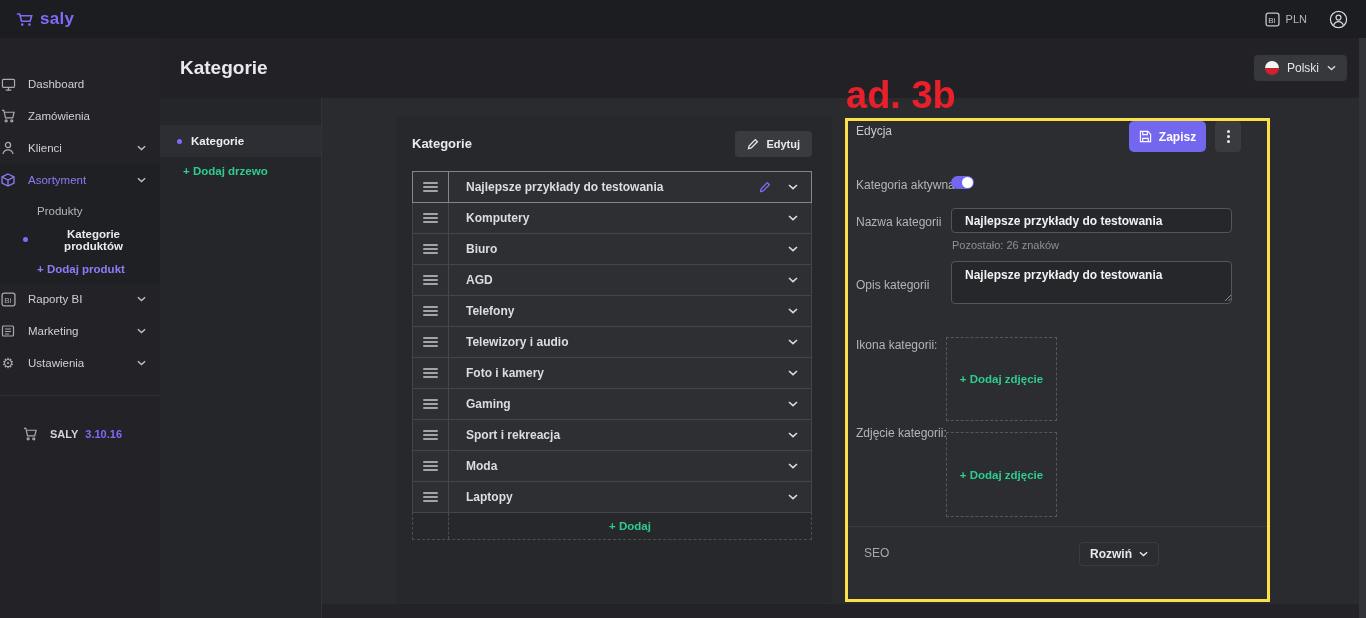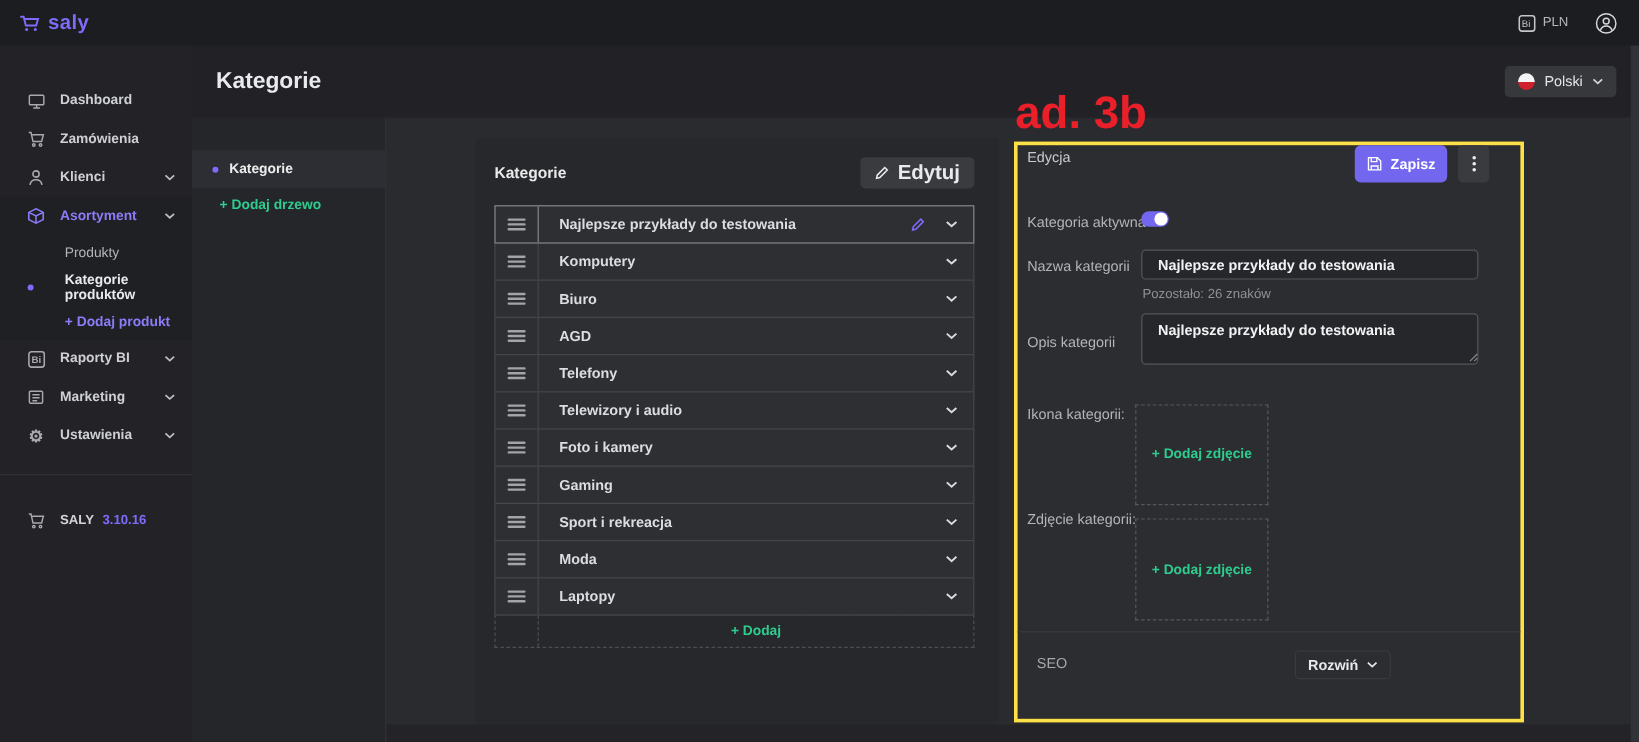--- a/index.html
+++ b/index.html
@@ -12,25 +12,25 @@
     display:flex;align-items:center;justify-content:space-between;padding:0 16px;}
   .logo{display:flex;align-items:center;gap:5px;color:#7d6bfa;font-weight:bold;
     font-size:17px;letter-spacing:.3px;}
   .nav-right{display:flex;align-items:center;gap:22px;margin-right:2px;}
   .pln-wrap{display:flex;align-items:center;gap:6px;color:#b6b7bb;font-size:11px;}
   .icn{display:inline-flex;align-items:center;justify-content:center;line-height:0;}
 
   
   .sidebar{position:absolute;left:0;top:38px;width:160px;height:580px;background:#232327;}
   .side-list{padding-top:30px;}
-  .side-item{height:32px;display:flex;align-items:center;padding-left:22px;padding-right:10px;
-    position:relative;color:#cfd0d4;font-size:11.5px;font-weight:700;cursor:pointer;}
+  .side-item{height:32px;display:flex;align-items:center;padding-right:10px;
+    position:relative;color:#cfd0d4;font-size:11.5px;font-weight:400;cursor:pointer;}
   .side-item .icn{width:16px;margin-right:12px;}
   .side-item .chev{position:absolute;right:14px;margin:0;width:auto;}
-  .side-item.sub{height:29px;padding-left:54px;color:#b4b5b9;font-weight:400;}
+  .side-item.sub{height:29px;padding-left:37px;color:#b4b5b9;font-weight:400;text-align:center;}
   .side-item.in-section{background:#1f2024;}
   .side-item.active-parent .lab{color:#8b7cf8;text-align:right;}
   .side-item.accent{color:#8b7cf8;font-weight:600;}
   .side-item.emph{color:#e9eaec;font-weight:700;}
   .side-item .bullet{position:absolute;left:23px;width:5px;height:5px;border-radius:50%;
     background:#7d6bfa;}
   .side-divider{position:absolute;left:0;top:357px;width:160px;height:1px;background:#303135;}
   .side-footer{position:absolute;left:0;top:380px;width:160px;height:32px;display:flex;
     align-items:center;padding-left:22px;font-size:11px;}
   .side-footer .icn{width:16px;margin-right:12px;}
@@ -62,21 +62,21 @@
   .tree-add{margin-top:8px;padding-left:23px;color:#2ecc8f;font-size:11.5px;font-weight:700;
     cursor:pointer;}
 
   
   .card{position:absolute;left:396px;top:115px;width:436px;height:488px;background:#27282b;
     border-radius:3px;}
   .card-head{height:57px;display:flex;align-items:center;justify-content:space-between;
     padding:0 20px 0 16px;}
   .card-title{font-size:13px;font-weight:bold;color:#e9eaec;}
   .edit-btn{height:26px;display:flex;align-items:center;gap:7px;background:#3a3b3f;border:none;
-    border-radius:4px;padding:0 12px;color:#e9eaec;font-size:17px;font-weight:bold;
+    border-radius:4px;padding:0 12px;color:#e9eaec;font-size:11px;font-weight:bold;
     font-family:inherit;cursor:pointer;}
   .cat-table{position:absolute;left:16px;top:57px;width:400px;}
   .cat-row{height:32px;display:flex;align-items:stretch;background:#2e2f33;
     border:1px solid #45464c;margin-top:-1px;position:relative;cursor:pointer;}
   .cat-row.first{border-color:#85868b;z-index:2;}
   .handle-cell{width:36px;border-right:1px solid #45464c;display:flex;align-items:center;
     justify-content:center;flex:none;cursor:grab;}
   .cat-row.first .handle-cell{border-right-color:#85868b;}
   .bars{display:flex;flex-direction:column;gap:2px;width:15px;}
   .bars i{height:2px;background:#a3a4a8;border-radius:1px;display:block;}

